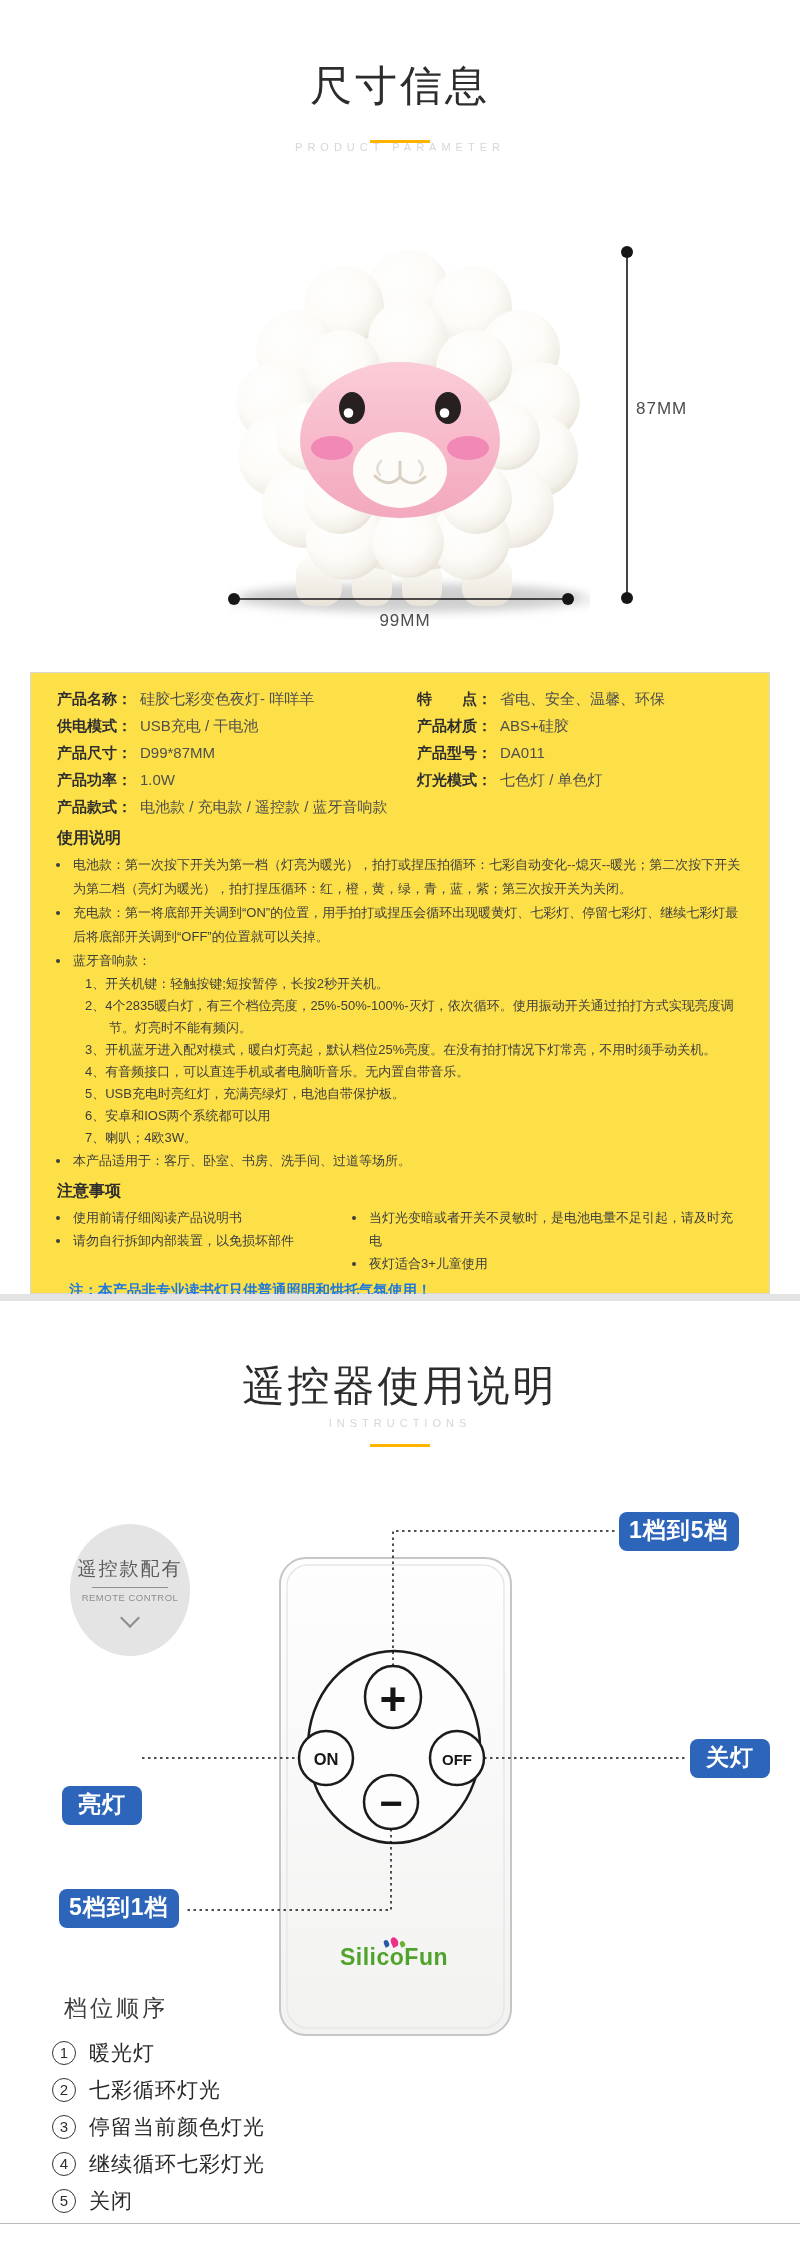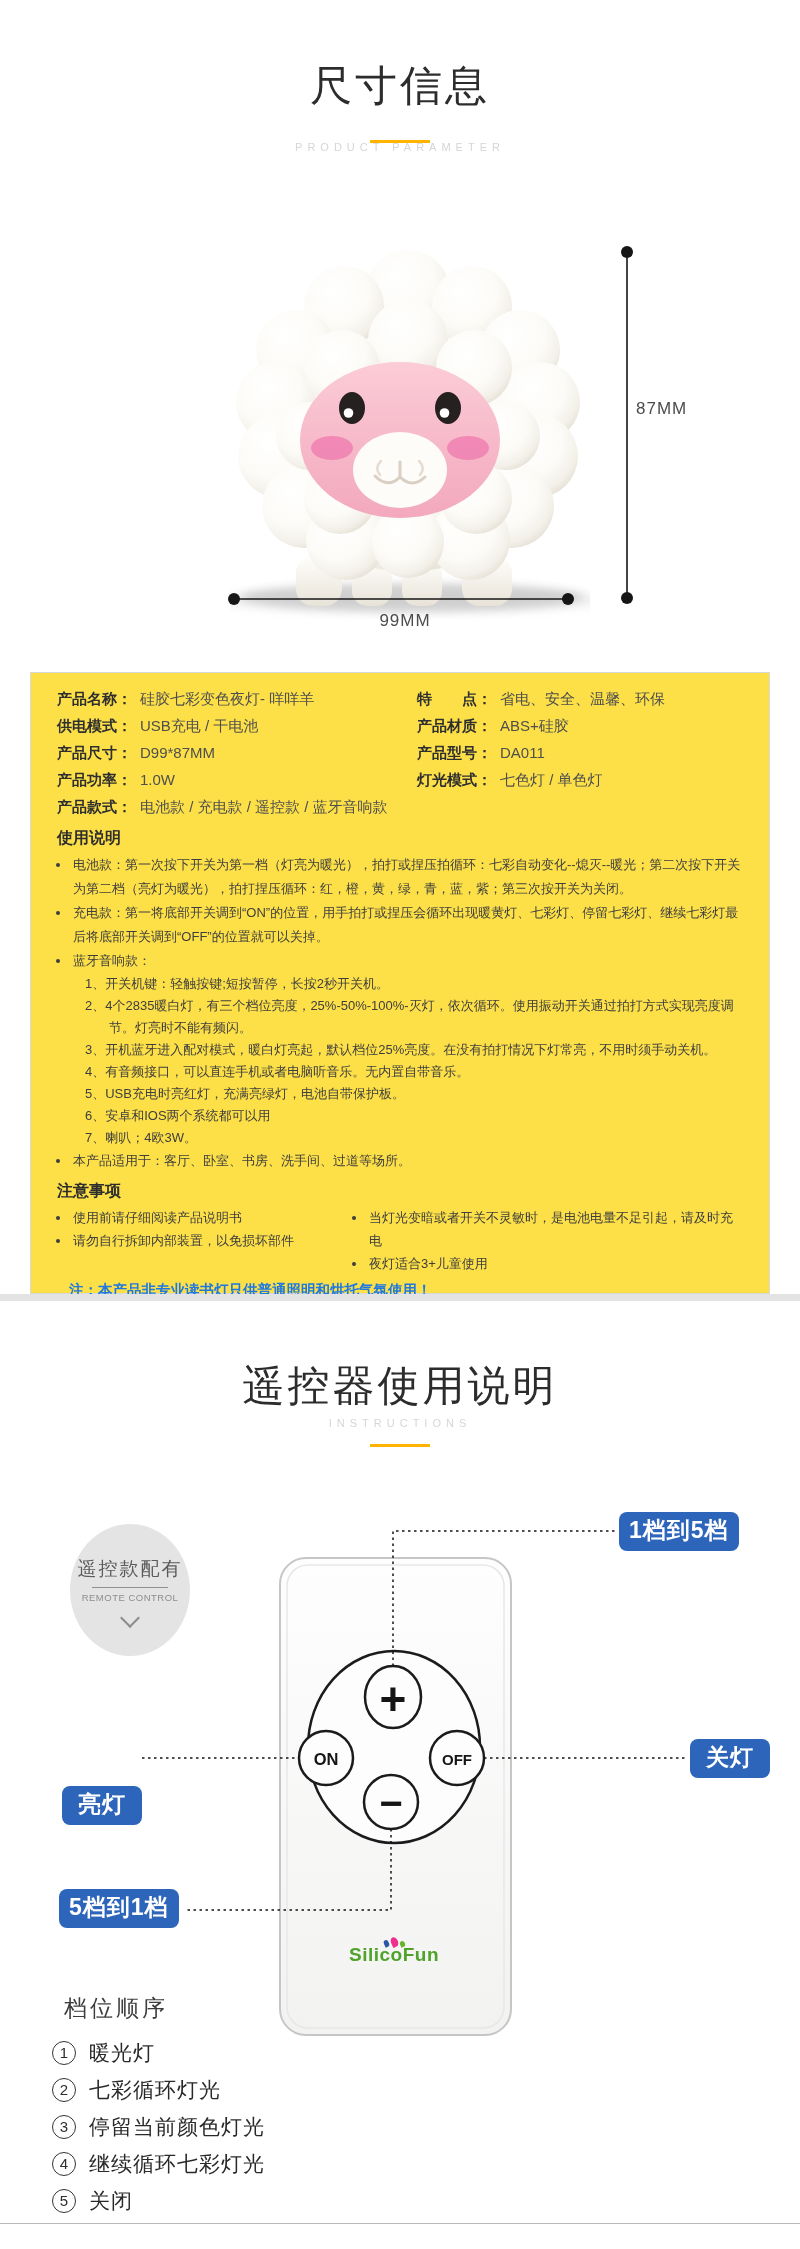--- a/index.html
+++ b/index.html
@@ -45,21 +45,21 @@
              color:var(--note-blue,#1d78e2);}
   
   .blue-tag{position:absolute;background:var(--label-blue,#2d65ba);color:#fff;
             font-size:23px;font-weight:bold;padding:3px 10px 5px;border-radius:8px;
             letter-spacing:1px;white-space:nowrap;}
   .pad-wide{padding:3px 16px 5px;}
   
   svg text{font-family:"Liberation Sans",sans-serif;}
   
   #logo{position:absolute;left:334px;top:1944px;width:120px;text-align:center;}
-  .logo-text{font-size:19px;font-weight:bold;color:var(--logo-green,#4fa32b);letter-spacing:0.5px;}
+  .logo-text{font-size:23px;font-weight:bold;color:var(--logo-green,#4fa32b);letter-spacing:0.5px;}
   .logo-dots{position:absolute;top:-7px;left:50px;display:flex;align-items:flex-end;gap:2px;}
   .logo-dots span{display:block;border-radius:50% 50% 50% 0;transform:rotate(-25deg);}
   .d1{width:7px;height:10px;background:#ee2f8d;}
   .d2{width:5px;height:7px;background:#2b57a7;}
   .d3{width:5px;height:6px;background:#69b42e;}
   
   #gear-head{position:absolute;left:64px;top:1993px;font-size:23px;color:#3c3c3c;letter-spacing:3px;}
   #gear-list{position:absolute;left:52px;top:2034px;}
   .gear-item{display:flex;align-items:center;height:37px;}
   .gear-num{width:24px;height:24px;border:1.6px solid #343434;border-radius:50%;

